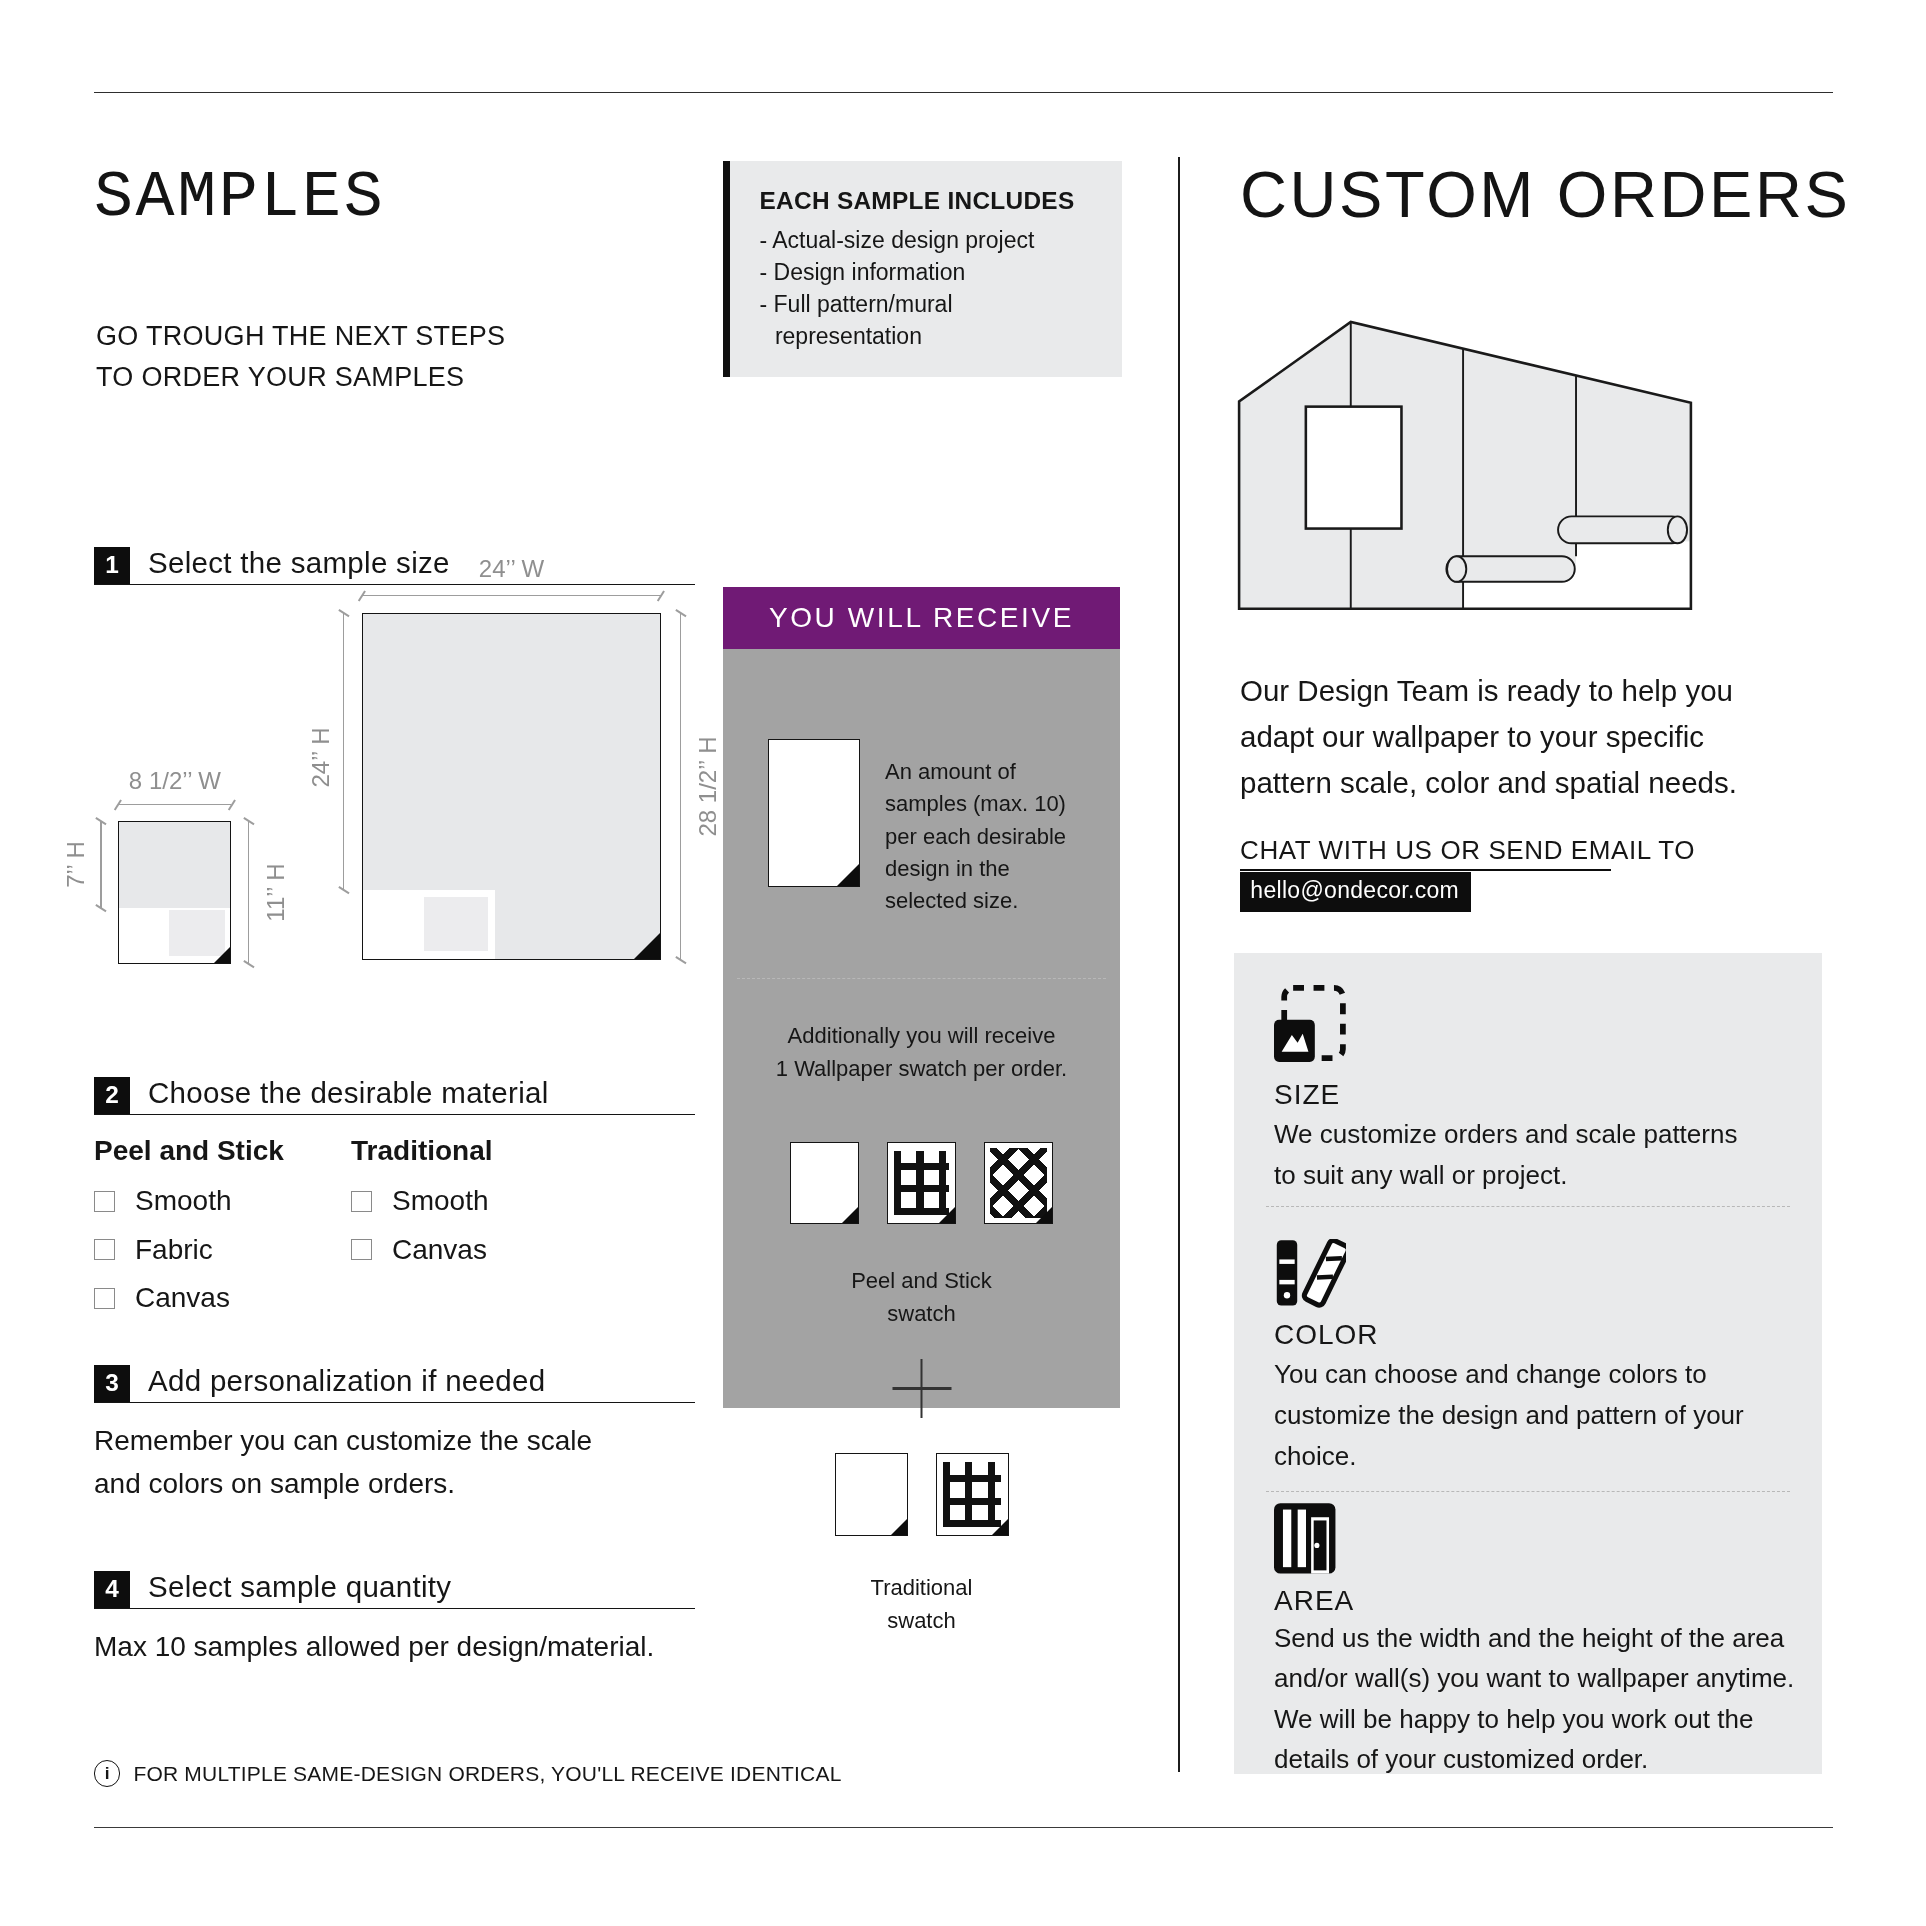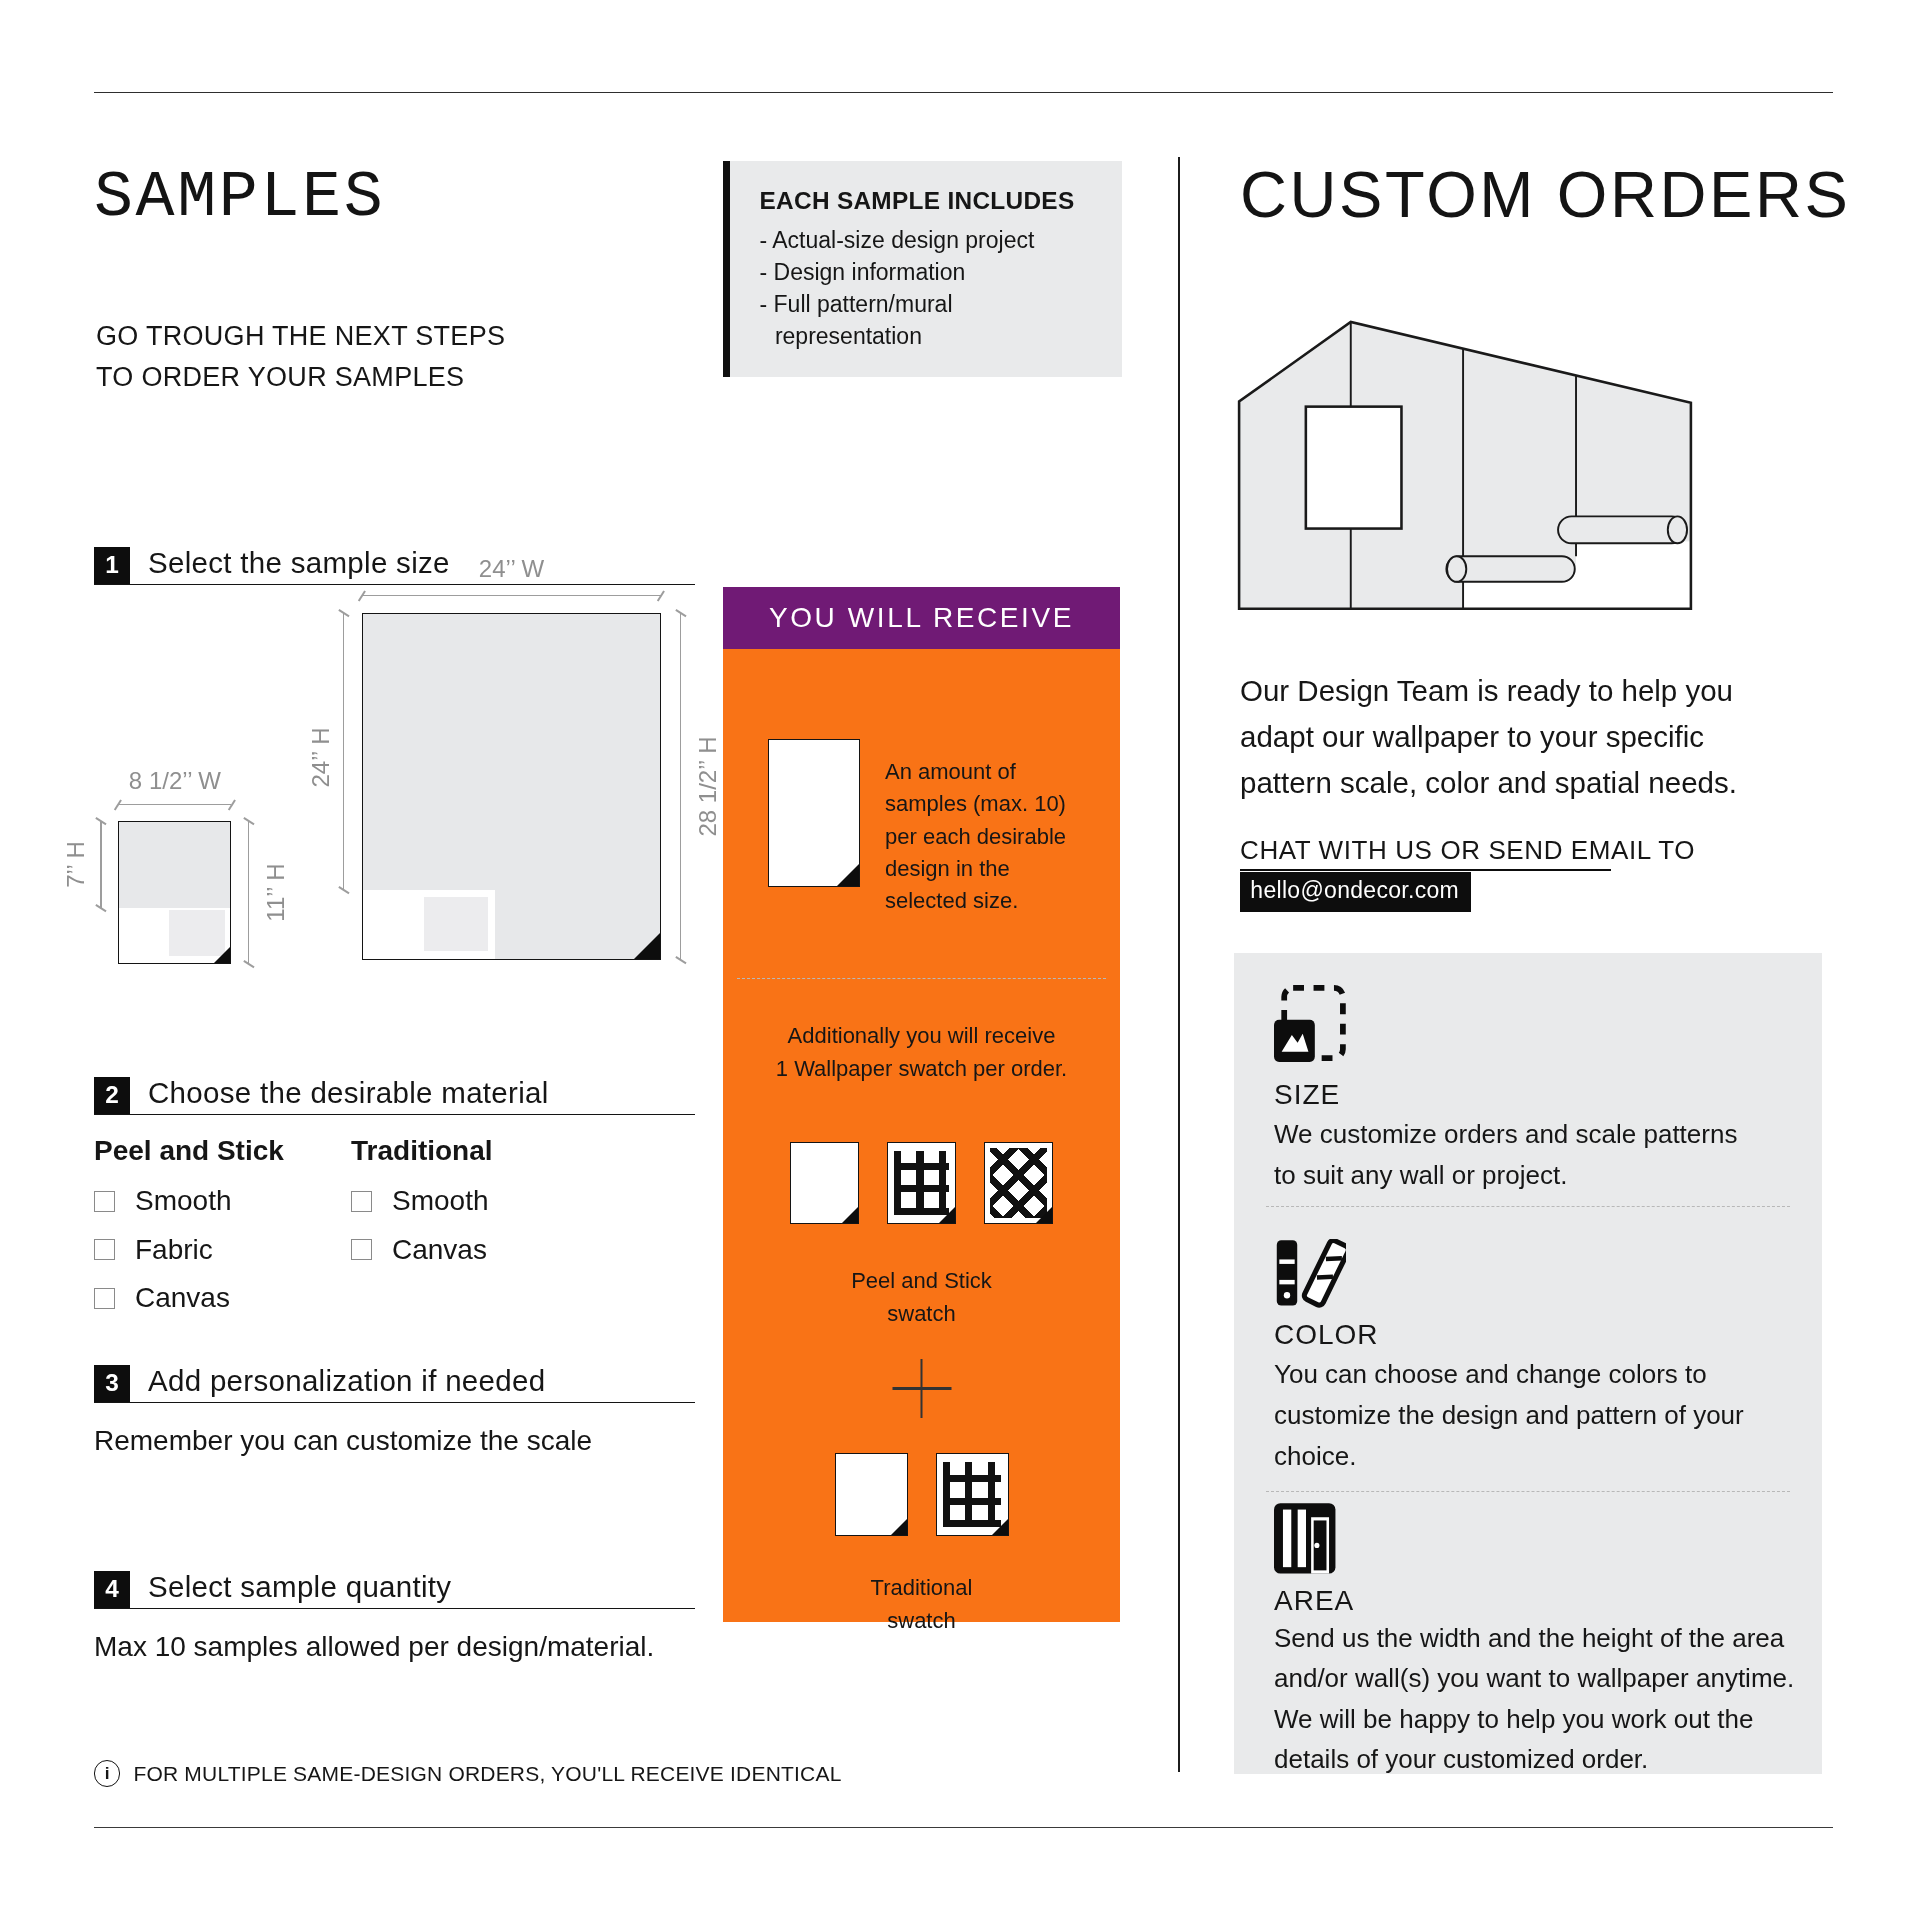--- a/index.html
+++ b/index.html
@@ -56,21 +56,21 @@
 
   
   .footnote{left:94px;top:1759px;display:flex;align-items:flex-start;}
   .info-icon{width:24.4px;height:24.4px;border:1.9px solid #111;border-radius:50%;display:flex;align-items:center;
              justify-content:center;font-size:17.3px;font-weight:700;margin-right:13px;flex:0 0 auto;margin-top:1.3px;}
   .footnote-text{font-size:21px;font-weight:400;line-height:1.45;letter-spacing:0.2px;}
 
   
   .banner{left:723px;top:587px;width:397px;height:62px;background:#701a75;color:#fff;display:flex;align-items:center;
           justify-content:center;font-size:28px;font-weight:300;letter-spacing:2.6px;white-space:nowrap;}
-  .mid-panel{left:723px;top:649px;width:397px;height:973px;background:#f97316;}
+  .mid-panel{left:723px;top:649px;width:397px;height:759px;background:#a3a3a3;}
   .ms-sheet{position:absolute;left:45px;top:90px;width:90px;height:146px;background:#fff;border:1.9px solid #141414;}
   .ms-text{position:absolute;left:162px;top:107px;font-size:22px;font-weight:300;line-height:1.47;}
   .dashed-h{position:absolute;border-top:1.3px dashed #b8b8b8;}
   .center-note{position:absolute;left:0;right:0;text-align:center;font-size:22px;font-weight:300;line-height:1.5;}
   .swatch-row{position:absolute;left:0;right:0;display:flex;justify-content:center;gap:28px;}
   .swatch{width:67px;height:80px;background:#fff;border:1.9px solid #141414;position:relative;}
   .swatch::after{content:"";position:absolute;right:0;bottom:0;width:0;height:0;border-bottom:16.7px solid #0d0d0d;border-left:16.7px solid transparent;}
   .swatch.grid::before{content:"";position:absolute;inset:7.7px 6.4px;background:
       repeating-linear-gradient(90deg,#111 0 7px,transparent 7px 22.5px),
       repeating-linear-gradient(0deg,#111 0 7px,transparent 7px 22.5px);}
@@ -179,20 +179,21 @@
       <span class="lbl">Canvas</span>
     </div>
   </div>
 
   <div class="abs step-header" style="top:1364px;">
     <div class="step-num">3</div>
     <div class="step-title">Add personalization if needed</div>
   </div>
   <div class="abs body-note" style="left:94px;top:1420px;">
     <div>Remember you can customize the scale</div>
+    <div>and colors on sample orders.</div>
   </div>
 
   <div class="abs step-header" style="top:1570px;">
     <div class="step-num">4</div>
     <div class="step-title">Select sample quantity</div>
   </div>
   <div class="abs body-note" style="left:94px;top:1626px;">Max 10 samples allowed per design/material.</div>
 
   <div class="abs footnote">
     <div class="info-icon">i</div>

